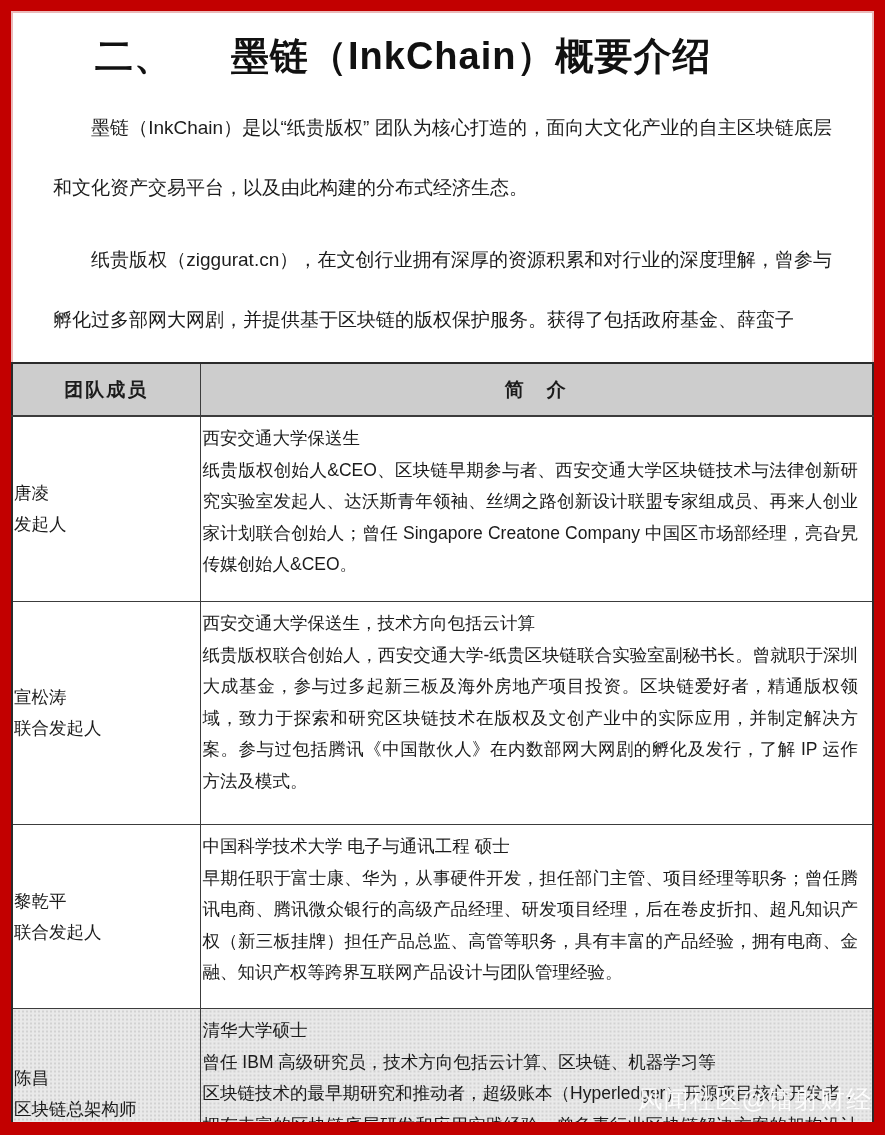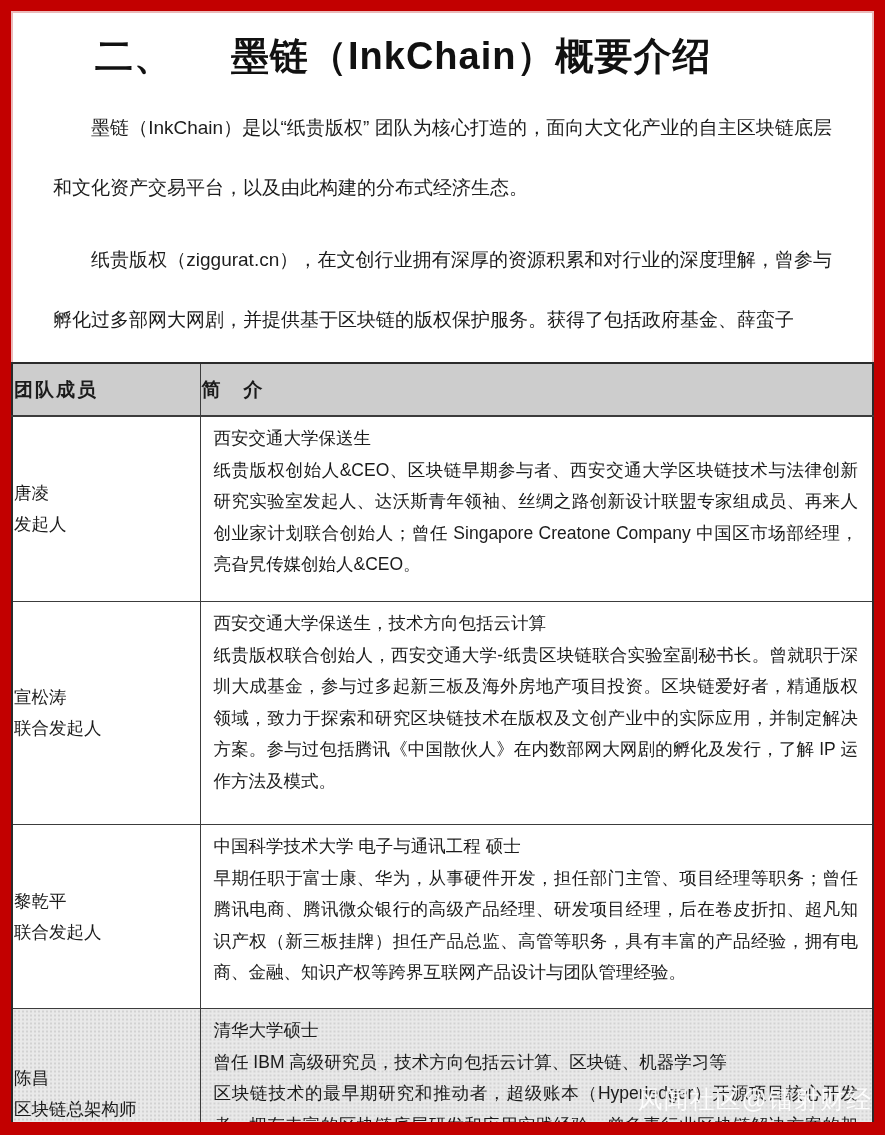--- a/index.html
+++ b/index.html
@@ -50,33 +50,33 @@
   table.team col.c-name { width: 188px; }
   table.team th, table.team td {
     border: 1px solid #3c3c3c;
     color: #1b1b1b;
   }
   table.team thead th {
     background: #cdcdcd;
     height: 49px;
     font-size: 19px;
     font-weight: bold;
-    text-align: left;
+    text-align: center;
     border-bottom-width: 2px;
     letter-spacing: 2px;
     margin-top: 35px;
   }
   td.name-cell {
     vertical-align: middle;
     font-size: 17.5px;
     line-height: 31px;
   }
   td.bio-cell {
     vertical-align: top;
-    padding: 6px 14px 6px 13px;
+    padding: 6px 14px 6px 2px;
     font-size: 17.5px;
     line-height: 31.5px;
     text-align: justify;
   }
   tr.r1 td { height: 172px; }
   tr.r2 td { height: 210px; }
   tr.r3 td { height: 171px; }
   tr.r4 td {
     background-color: #e9e9e9;
     background-image: radial-gradient(#d2d2d2 1px, rgba(0,0,0,0) 1px);

